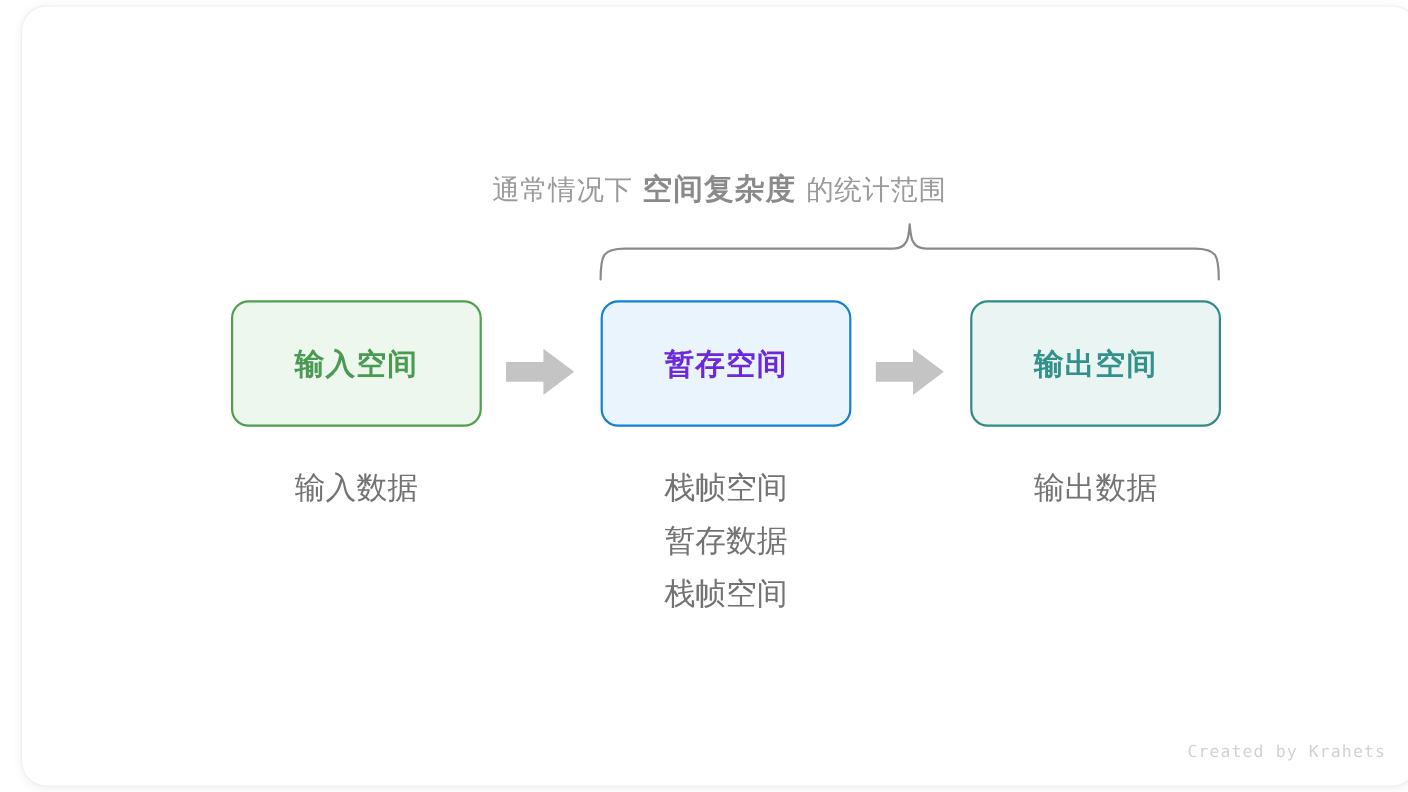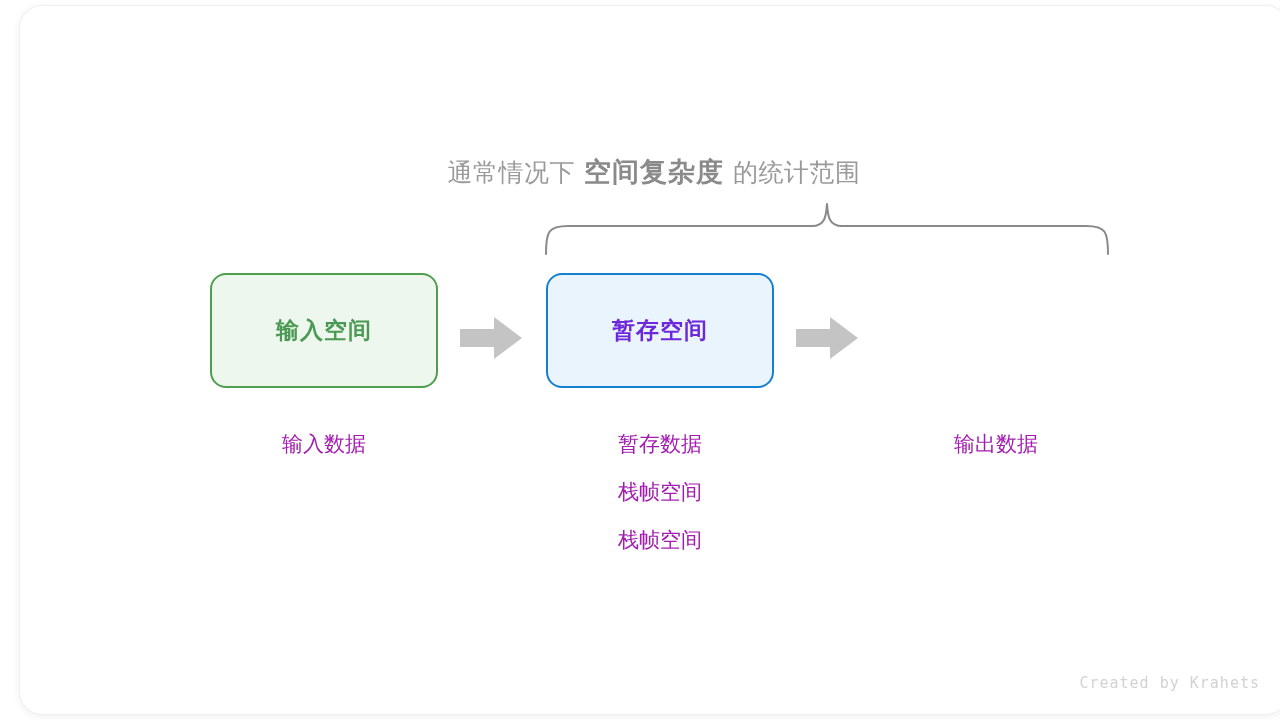--- a/index.html
+++ b/index.html
@@ -68,21 +68,21 @@
     top: 0;
     width: 228px;
     height: 115px;
     border-radius: 16px;
     border-width: 2px;
     border-style: solid;
     box-sizing: border-box;
     display: flex;
     align-items: center;
     justify-content: center;
-    font-size: 23px;
+    font-size: 27px;
     font-weight: bold;
     letter-spacing: 1px;
   }
   .box-input {
     left: 190px;
     background: #eef7ee;
     border-color: #4f9f4f;
     color: #4a9a53;
   }
   .box-temp {
@@ -105,22 +105,22 @@
     height: 42px;
   }
   .arrow-1 { left: 440px; }
   .arrow-2 { left: 776px; }
 
   
   .caption {
     position: absolute;
     width: 260px;
     text-align: center;
-    font-size: 21px;
-    color: #a21caf;
+    font-size: 28px;
+    color: #737373;
     line-height: 48px;
     top: 414px;
   }
   .cap-1 { left: 174px; }
   .cap-2 { left: 510px; }
   .cap-3 { left: 846px; }
   .caption div { white-space: nowrap; }
 
   
   .watermark {
@@ -165,30 +165,33 @@
     <div class="box box-temp">
       <span>暂存空间</span>
     </div>
 
     <div class="arrow arrow-2">
       <svg width="62" height="42" viewBox="0 0 62 42">
         <path d="M0 12 L34 12 L34 0 L62 21 L34 42 L34 30 L0 30 Z" fill="#c4c4c4"></path>
       </svg>
     </div>
 
+    <div class="box box-output">
+      <span>输出空间</span>
+    </div>
 
   </div>
 
   <div class="caption cap-1">
     <div>输入数据</div>
   </div>
 
   <div class="caption cap-2">
+    <div>栈帧空间</div>
     <div>暂存数据</div>
-    <div>栈帧空间</div>
     <div>栈帧空间</div>
   </div>
 
   <div class="caption cap-3">
     <div>输出数据</div>
   </div>
 
   <div class="watermark">Created by Krahets</div>
 
 </div>

